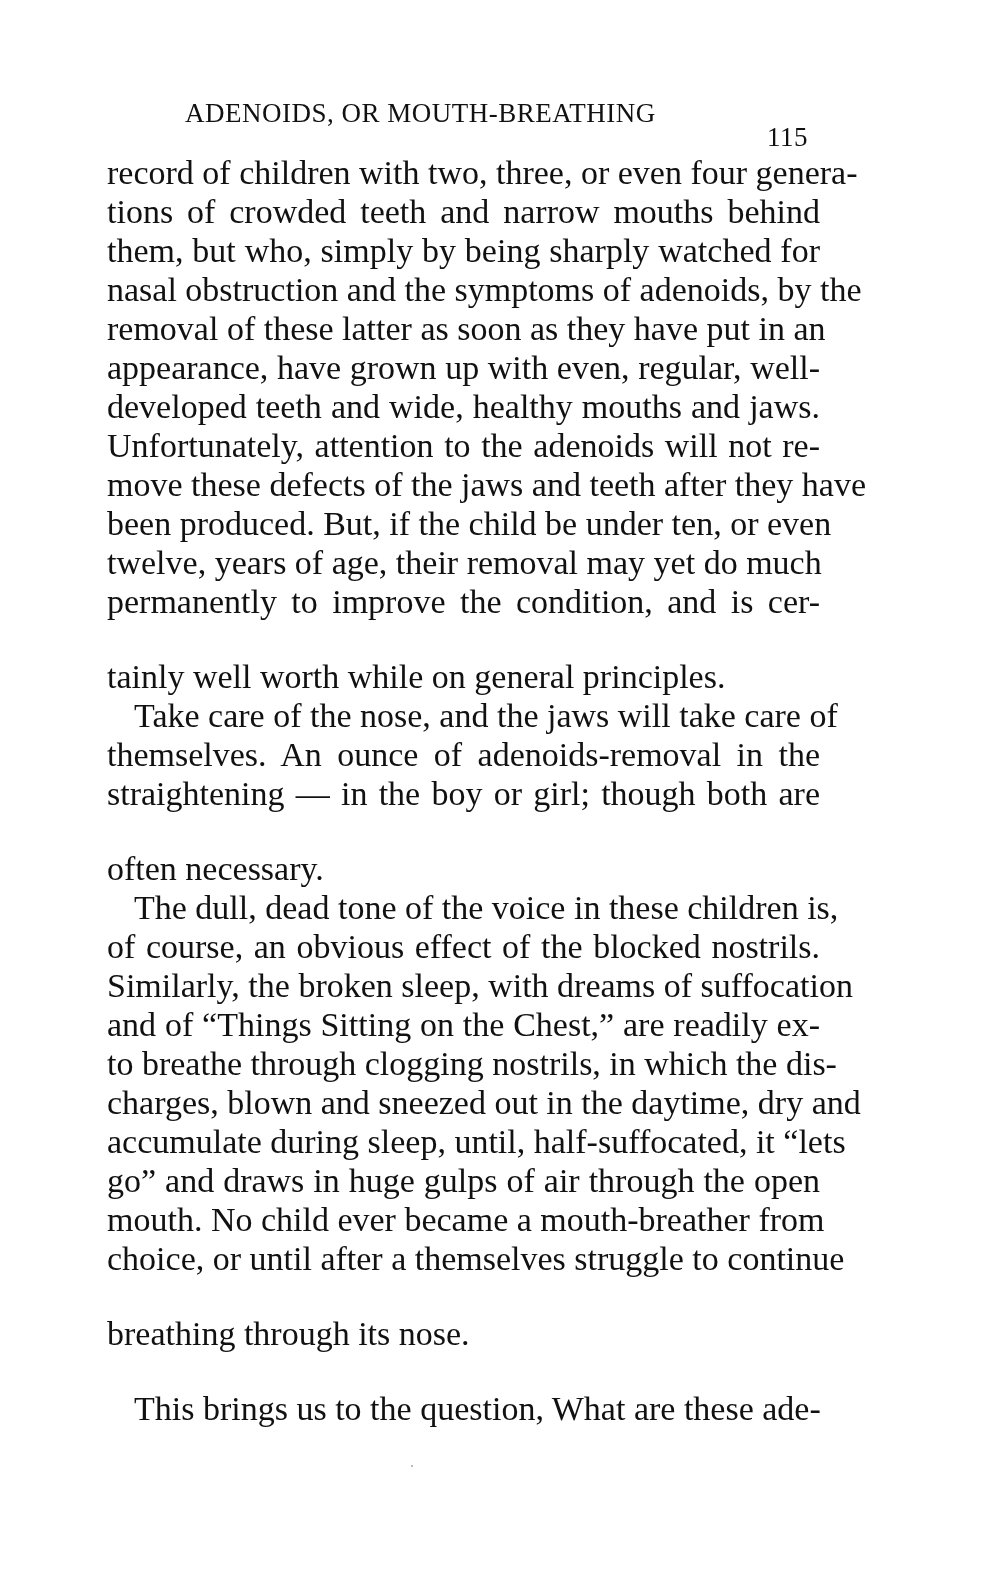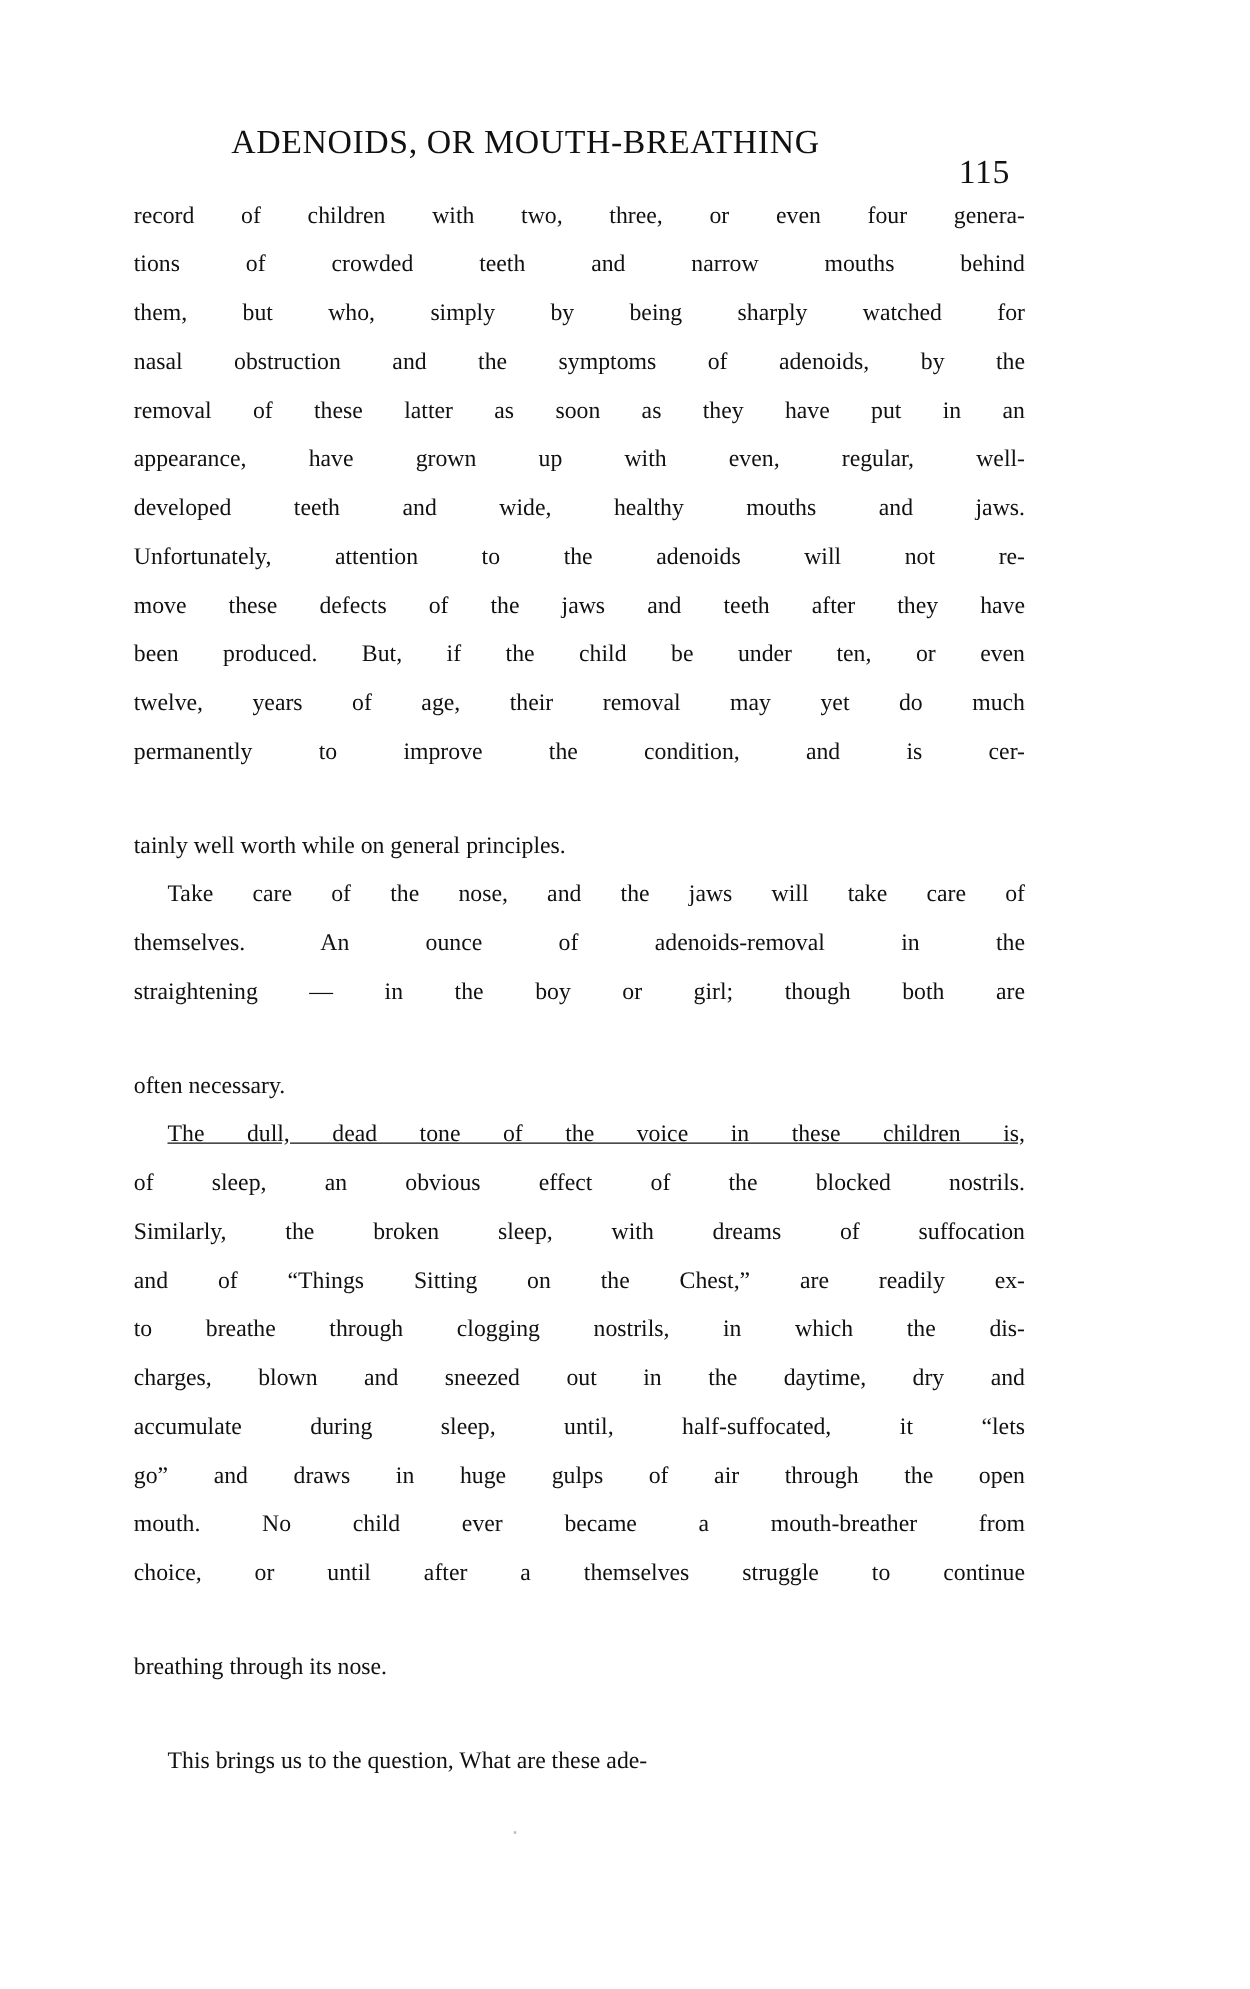--- a/index.html
+++ b/index.html
@@ -2,21 +2,21 @@
 <html><head>
 <meta charset="utf-8">
 <style>
   html, body { margin:0; padding:0; background:#ffffff; }
   body { width:1000px; height:1591px; position:relative; overflow:hidden;
          font-family:"Liberation Serif","DejaVu Serif",serif; color:#111; }
   .header { position:absolute; top:98px; left:160px; width:660px; font-size:27px;
             letter-spacing:0.5px; }
   .header .title { position:absolute; left:25px; }
   .header .pnum { position:absolute; right:12px;margin-top:24px; }
-  .body { position:absolute; top:153px; left:107px; width:713px; font-size:19px;
+  .body { position:absolute; top:153px; left:107px; width:713px; font-size:34px;
           line-height:39px; text-align:justify; }
   .line { display:block; text-align:justify; text-align-last:justify; height:39px; white-space:nowrap; }
   .line.last { text-align-last:left;margin-top:36px; }
   .speck { position:absolute; left:411px; top:1465px; width:2px; height:2px; background:#bbb; }
 </style>
 </head>
 <body>
 
 <div class="header">
   <span class="title">ADENOIDS, OR MOUTH-BREATHING</span>
@@ -39,22 +39,22 @@
       <span class="line">permanently to improve the condition, and is cer-</span>
       <span class="line last">tainly well worth while on general principles.</span>
     </div>
     <div>
       <span class="line" style="padding-left: 27px;">Take care of the nose, and the jaws will take care of</span>
       <span class="line">themselves. An ounce of adenoids-removal in the</span>
       <span class="line">straightening — in the boy or girl; though both are</span>
       <span class="line last">often necessary.</span>
     </div>
     <div>
-      <span class="line" style="padding-left: 27px; text-decoration: underline;">The dull, dead tone of the voice in these children is,</span>
-      <span class="line">of sleep, an obvious effect of the blocked nostrils.</span>
+      <span class="line" style="padding-left: 27px;">The dull, dead tone of the voice in these children is,</span>
+      <span class="line">of course, an obvious effect of the blocked nostrils.</span>
       <span class="line">Similarly, the broken sleep, with dreams of suffocation</span>
       <span class="line">and of “Things Sitting on the Chest,” are readily ex-</span>
       <span class="line">to breathe through clogging nostrils, in which the dis-</span>
       <span class="line">charges, blown and sneezed out in the daytime, dry and</span>
       <span class="line">accumulate during sleep, until, half-suffocated, it “lets</span>
       <span class="line">go” and draws in huge gulps of air through the open</span>
       <span class="line">mouth. No child ever became a mouth-breather from</span>
       <span class="line">choice, or until after a themselves struggle to continue</span>
       <span class="line last">breathing through its nose.</span>
     </div>

